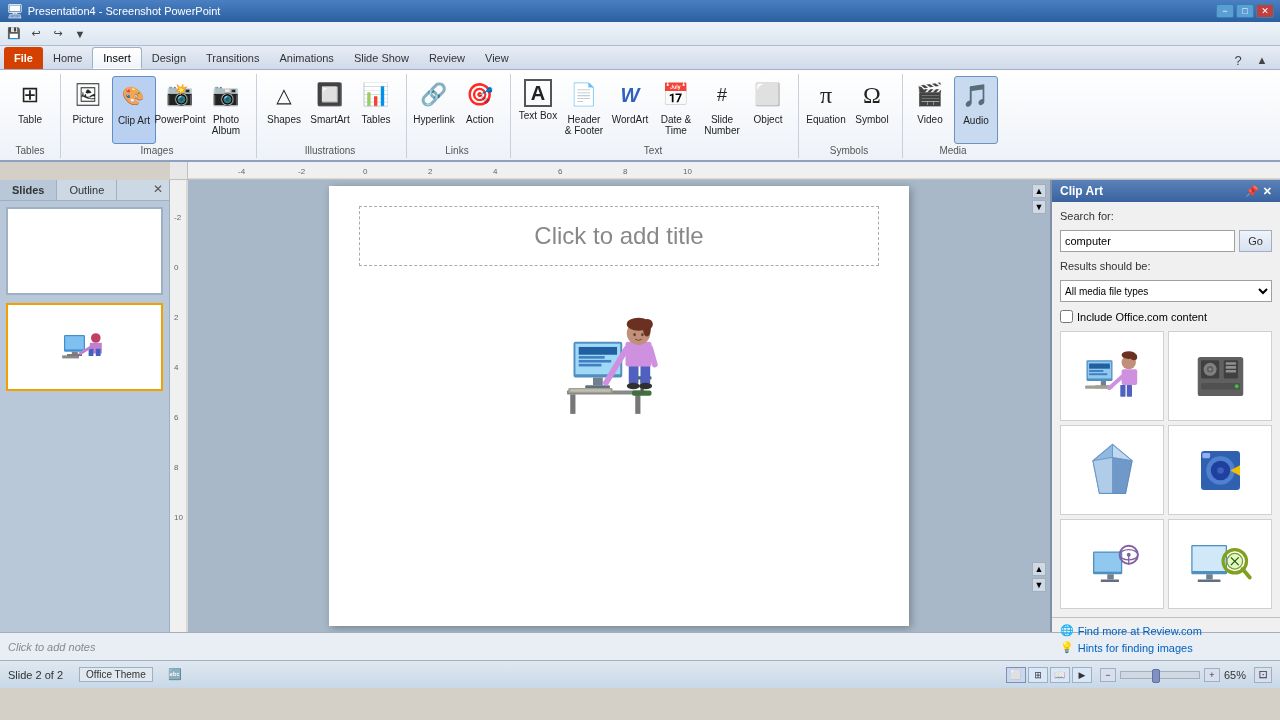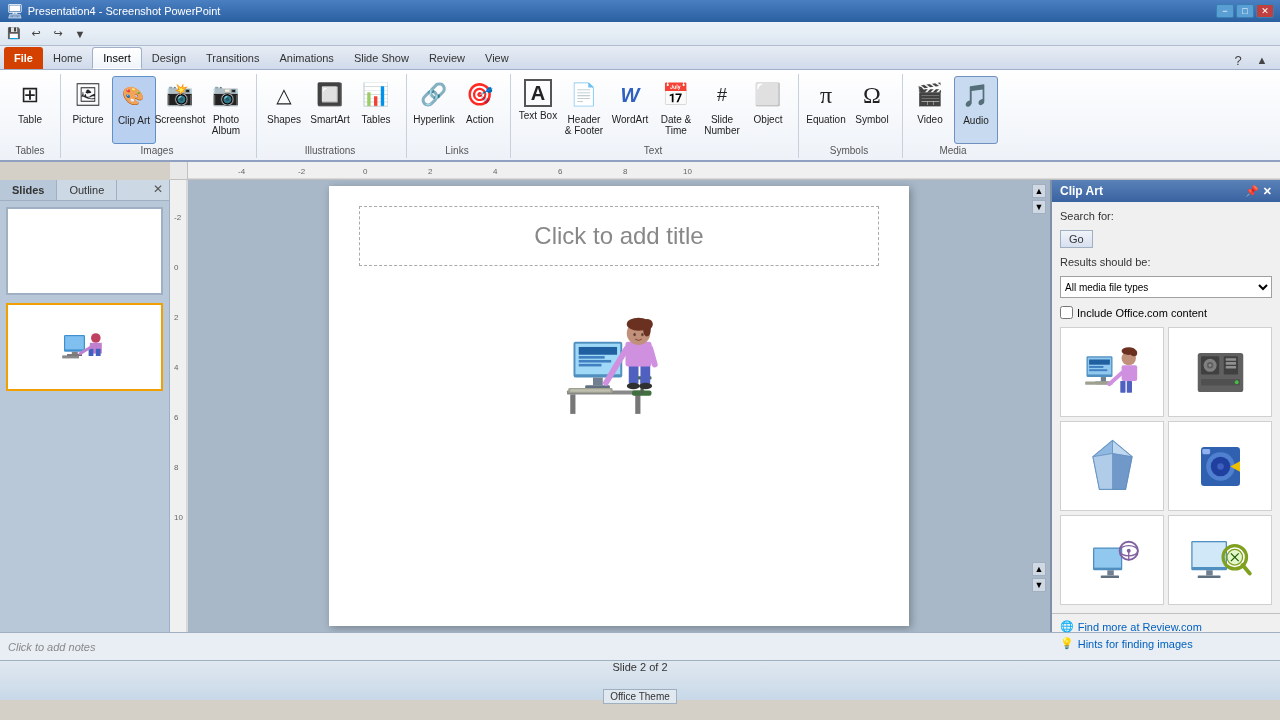--- a/index.html
+++ b/index.html
@@ -289,30 +289,29 @@
       align-items: center;
       justify-content: center;
       cursor: pointer;
       font-size: 36px;
     }
     .clip-art-footer { padding: 6px 8px; display: flex; flex-direction: column; gap: 4px; border-top: 1px solid #c0c0c0; }
     .clip-art-link { font-size: 11px; color: #0060c0; cursor: pointer; display: flex; align-items: center; gap: 4px; }
 
     
     .status-bar {
-      height: 40px;
+      height: 28px;
       background: linear-gradient(to bottom, #e0e8f0, #c8d8e8);
       border-top: 1px solid #a0b0c0;
       display: flex;
       align-items: center;
       padding: 0 8px;
       gap: 16px;
       font-size: 11px;
       color: #333;
-      flex-direction: column;
     }
     .status-right { margin-left: auto; display: flex; align-items: center; gap: 8px; }
 
     
     .person-at-computer svg { width: 130px; height: 130px; }
   </style>
 </head>
 <body>
 
 <div class="title-bar">
@@ -367,21 +366,21 @@
       <div class="ribbon-btn">
         <div class="ribbon-btn-icon">🖼</div>
         <span>Picture</span>
       </div>
       <div class="ribbon-btn active">
         <div class="ribbon-btn-icon" style="font-size:18px;">🎨</div>
         <span>Clip Art</span>
       </div>
       <div class="ribbon-btn">
         <div class="ribbon-btn-icon">📸</div>
-        <span>Screenshot</span>
+        <span>PowerPoint</span>
       </div>
       <div class="ribbon-btn">
         <div class="ribbon-btn-icon">📷</div>
         <span>Photo Album</span>
       </div>
     </div>
     <div class="ribbon-group-label">Images</div>
   </div>
 
   <div class="ribbon-group">
@@ -627,20 +626,21 @@
     <div class="clip-art-header">
       <span>Clip Art</span>
       <div class="clip-art-header-btns">
         <span class="clip-art-header-btn">📌</span>
         <span class="clip-art-header-btn">✕</span>
       </div>
     </div>
     <div class="clip-art-body">
       <div class="clip-art-label">Search for:</div>
       <div class="clip-art-search-row">
+        <input type="text" class="clip-art-search" value="computer" style="">
         <button class="clip-art-go">Go</button>
       </div>
       <div class="clip-art-results-label">Results should be:</div>
       <select class="clip-art-select">
         <option>All media file types</option>
         <option>Photographs</option>
         <option>Illustrations</option>
       </select>
       <div class="clip-art-checkbox-row">
         <input type="checkbox" style="">

